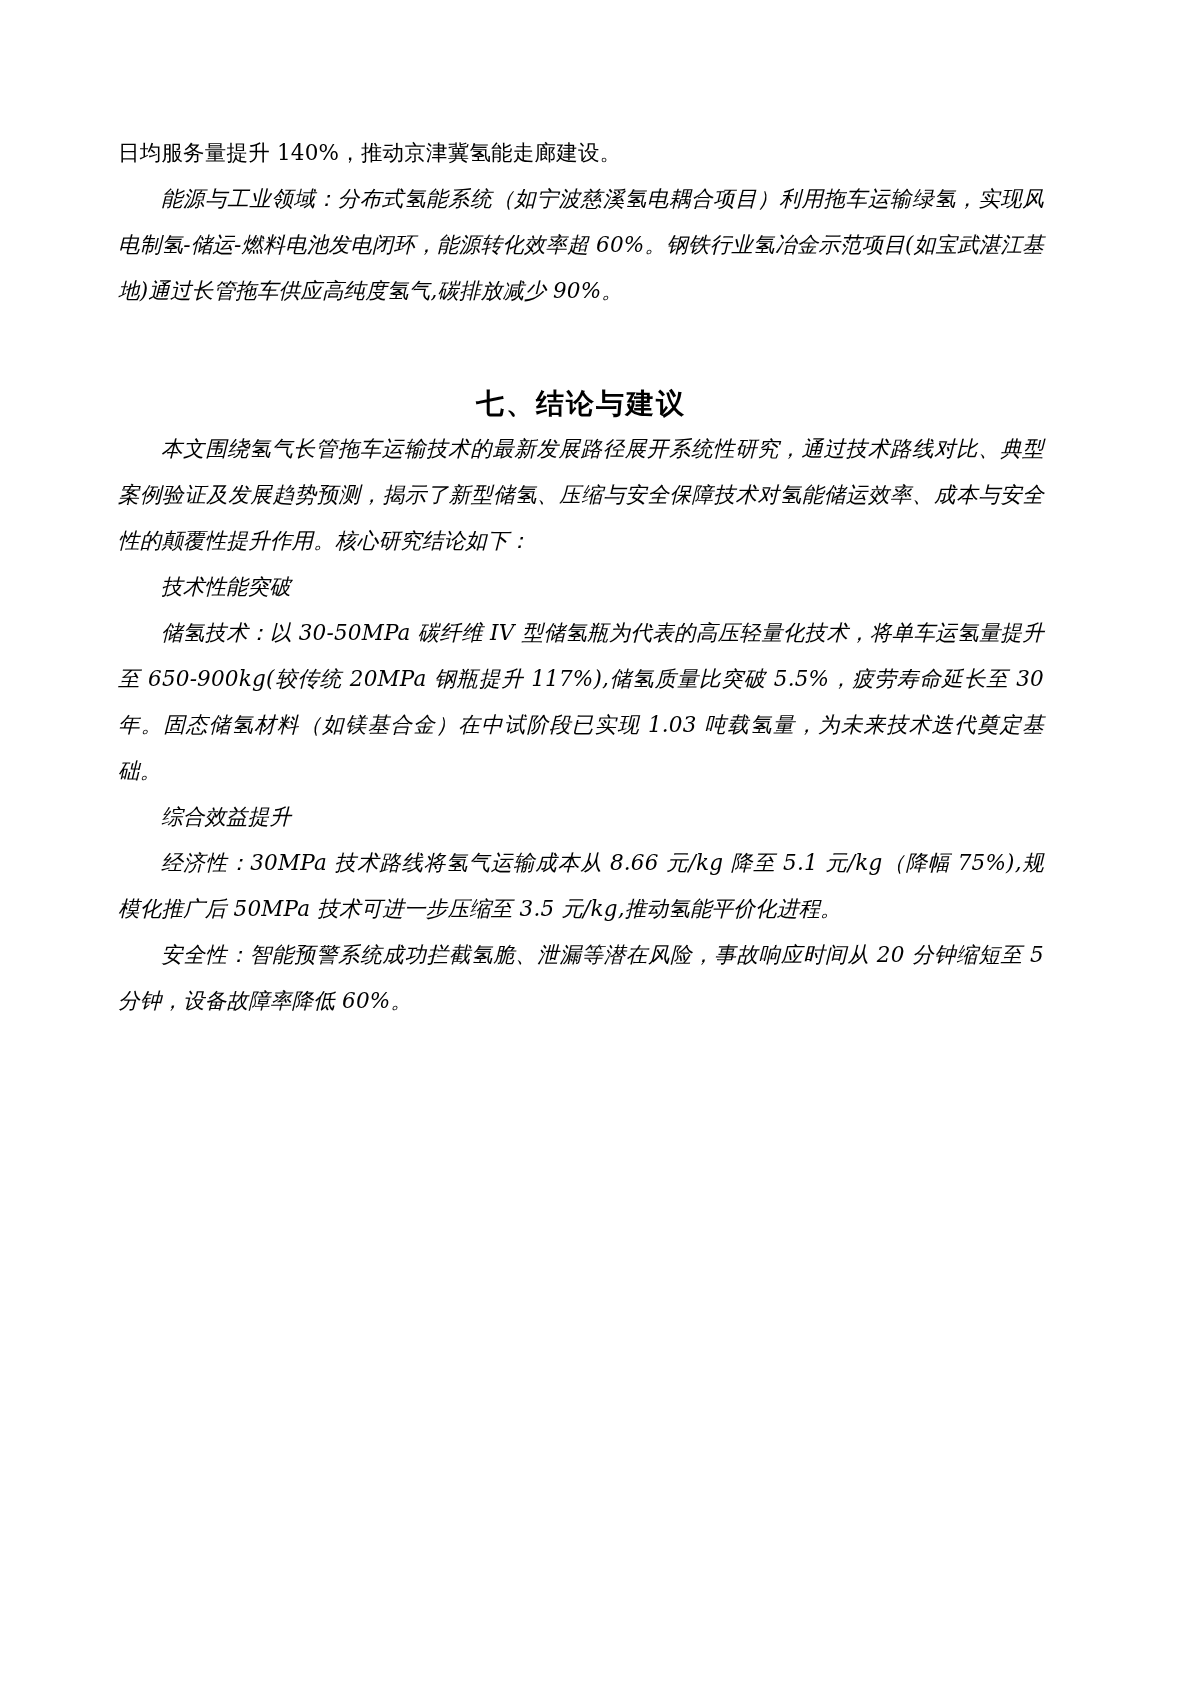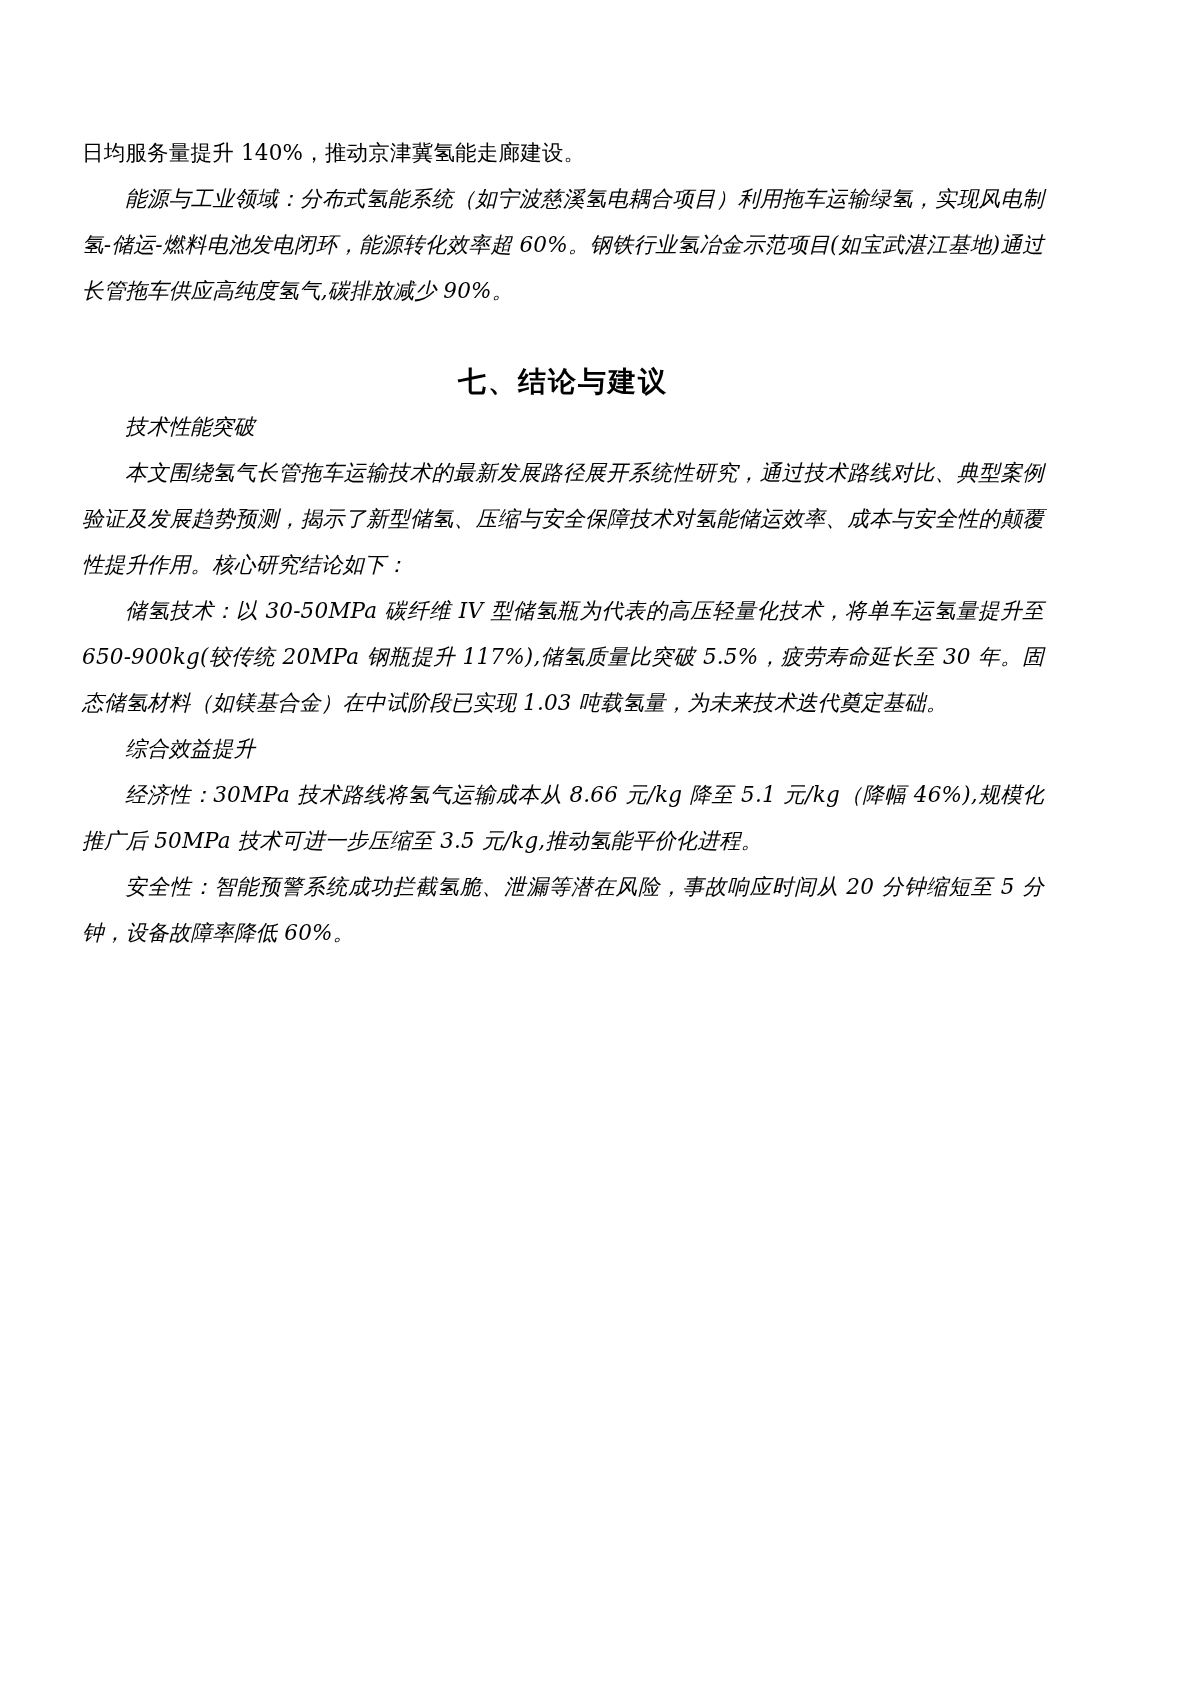--- a/index.html
+++ b/index.html
@@ -10,41 +10,41 @@
   body {
     width: 1199px;
     height: 1696px;
     font-family: "DejaVu Serif", "Liberation Serif", serif;
     color: #000000;
   }
   .page {
     box-sizing: border-box;
     width: 1199px;
     height: 1696px;
-    padding: 130px 155px 60px 82px;
+    padding: 130px 155px 60px 118px;
     position: relative;
   }
   .para {
     font-size: 21.5px;
     line-height: 46px;
     text-align: justify;
     text-justify: inter-ideograph;
     margin: 0;
     letter-spacing: 0.2px;
   }
   .indent {
     text-indent: 2em;
     font-style: italic;
   }
   .h1 {
     text-align: center;
     font-size: 28px;
     font-weight: bold;
     letter-spacing: 2px;
-    margin: 46px 0 0 0;
+    margin: 68px 0 0 0;
     line-height: 44px;
   }
   .h2 {
     text-align: center;
     font-size: 24px;
     font-weight: bold;
     letter-spacing: 1px;
     margin: 56px 0 10px 0;
     line-height: 40px;
   }
@@ -54,28 +54,28 @@
 
 <div class="page">
 
   <p class="para">日均服务量提升 140%，推动京津冀氢能走廊建设。</p>
 
   <p class="para indent">能源与工业领域：分布式氢能系统（如宁波慈溪氢电耦合项目）利用拖车运输绿氢，实现风电制氢-储运-燃料电池发电闭环，能源转化效率超 60%。钢铁行业氢冶金示范项目(如宝武湛江基地)通过长管拖车供应高纯度氢气,碳排放减少 90%。</p>
 
   <h1 class="h1">七、结论与建议</h1>
 
 
+  <p class="para indent">本文围绕氢气长管拖车运输技术的最新发展路径展开系统性研究，通过技术路线对比、典型案例验证及发展趋势预测，揭示了新型储氢、压缩与安全保障技术对氢能储运效率、成本与安全性的颠覆性提升作用。核心研究结论如下：</p>
+
   <p class="para indent">技术性能突破</p>
-
-  <p class="para indent">本文围绕氢气长管拖车运输技术的最新发展路径展开系统性研究，通过技术路线对比、典型案例验证及发展趋势预测，揭示了新型储氢、压缩与安全保障技术对氢能储运效率、成本与安全性的颠覆性提升作用。核心研究结论如下：</p>
 
   <p class="para indent">储氢技术：以 30-50MPa 碳纤维 IV 型储氢瓶为代表的高压轻量化技术，将单车运氢量提升至 650-900kg(较传统 20MPa 钢瓶提升 117%),储氢质量比突破 5.5%，疲劳寿命延长至 30 年。固态储氢材料（如镁基合金）在中试阶段已实现 1.03 吨载氢量，为未来技术迭代奠定基础。</p>
 
 
 
   <p class="para indent">综合效益提升</p>
 
-  <p class="para indent">经济性：30MPa 技术路线将氢气运输成本从 8.66 元/kg 降至 5.1 元/kg（降幅 46%),规模化推广后 50MPa 技术可进一步压缩至 3.5 元/kg,推动氢能平价化进程。</p>
+  <p class="para indent">经济性：30MPa 技术路线将氢气运输成本从 8.66 元/kg 降至 5.1 元/kg（降幅 75%),规模化推广后 50MPa 技术可进一步压缩至 3.5 元/kg,推动氢能平价化进程。</p>
 
 
   <p class="para indent">安全性：智能预警系统成功拦截氢脆、泄漏等潜在风险，事故响应时间从 20 分钟缩短至 5 分钟，设备故障率降低 60%。</p>
 
 </div>
 
 </body></html>

